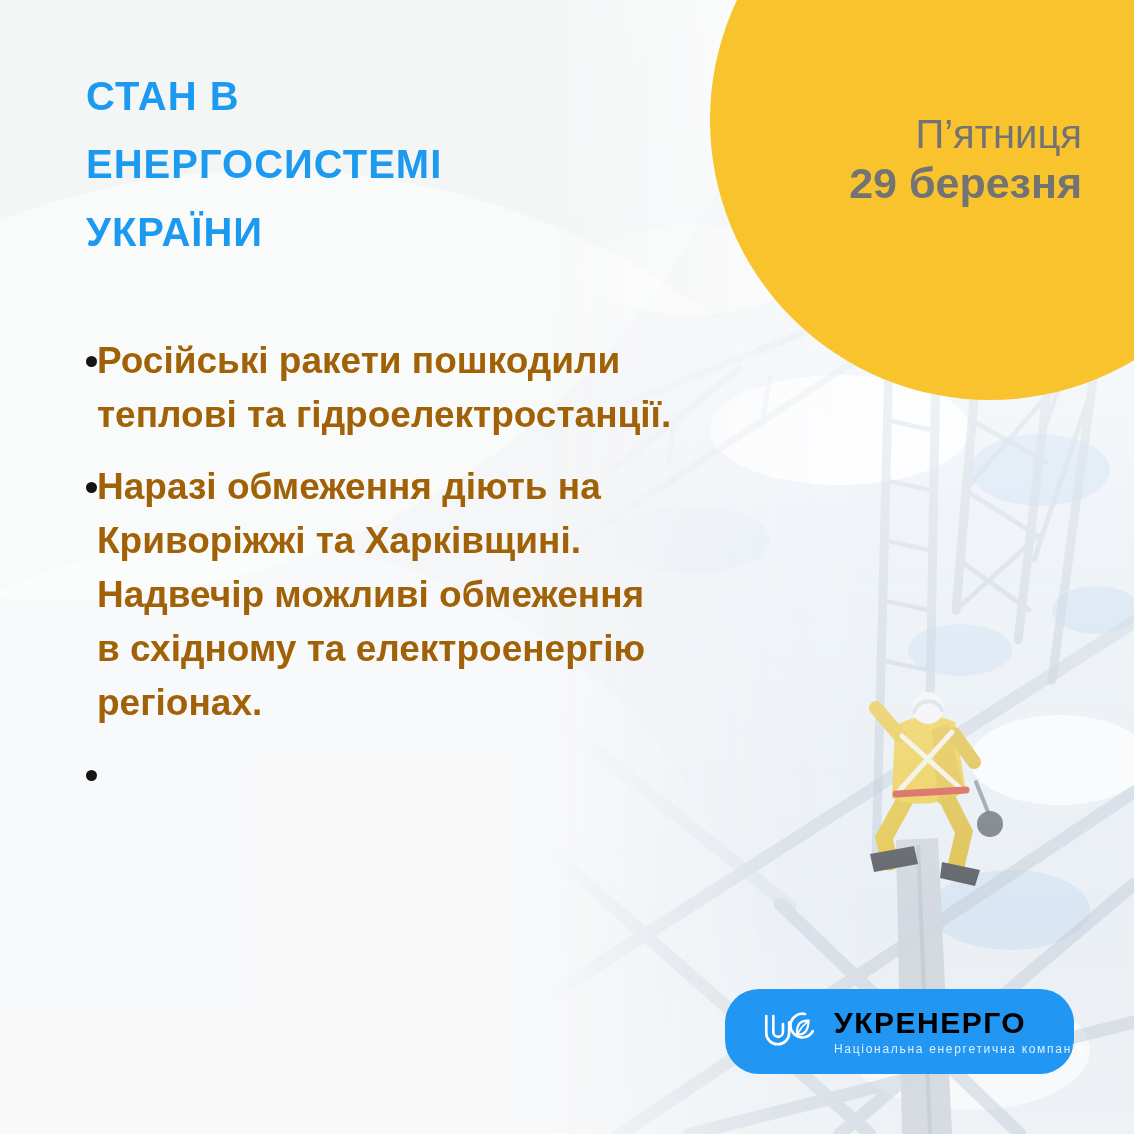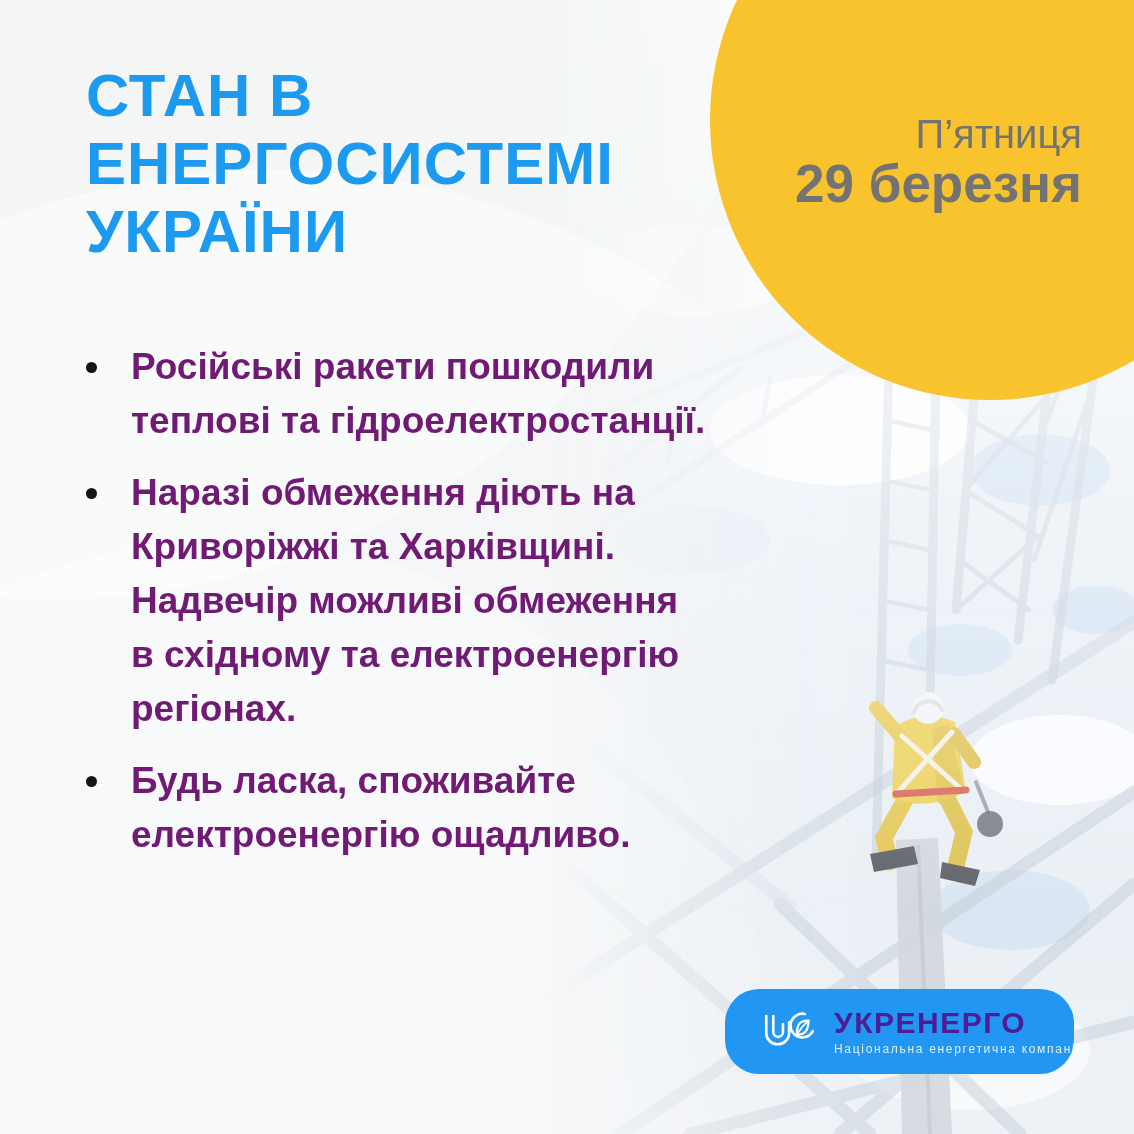--- a/index.html
+++ b/index.html
@@ -23,47 +23,47 @@
 
   .yellow-circle{
     position:absolute;left:710px;top:-160px;width:560px;height:560px;
     border-radius:50%;background:#f9c32e;z-index:3;
   }
   .date-block{
     position:absolute;right:52px;top:110px;z-index:4;text-align:right;
     color:#737373;font-size:40px;line-height:49px;
   }
   .date-weekday{font-weight:400;}
-  .date-day{font-weight:700;font-size:53px;}
+  .date-day{font-weight:700;font-size:43px;}
 
   .title{
     position:absolute;left:86px;top:62px;margin:0;z-index:5;
-    color:#1b9af0;font-size:60px;font-weight:700;line-height:68px;
+    color:#1b9af0;font-size:40px;font-weight:700;line-height:68px;
     letter-spacing:1px;white-space:pre-line;
   }
 
   .bullets{
     position:absolute;left:86px;top:326px;width:684px;z-index:5;
     list-style:none;margin:0;padding:0;
   }
   .bullets li{
-    display:flex;gap:34px;margin:14px 0 18px 0;
-    color:#701a75;font-size:37px;font-weight:700;line-height:54px;
+    display:flex;margin:8px 0 18px 0;
+    color:#a16207;font-size:37px;font-weight:700;line-height:54px;
   }
   .bullet-dot{flex:0 0 auto;width:11px;height:11px;border-radius:50%;background:#151515;margin-top:22px;}
   .bullet-text{white-space:pre-line;}
 
   .logo-badge{
     position:absolute;left:725px;top:989px;width:349px;height:85px;z-index:6;
     background:#2196f3;border-radius:34px;display:flex;align-items:center;
     padding-left:36px;box-sizing:border-box;
   }
   .logo-icon{width:58px;height:46px;flex:0 0 auto;}
   .logo-textcol{margin-left:15px;}
-  .logo-name{color:#4c1d95;font-size:30px;font-weight:700;letter-spacing:1.5px;line-height:30px;}
+  .logo-name{color:#000000;font-size:30px;font-weight:700;letter-spacing:1.5px;line-height:30px;}
   .logo-tagline{color:rgba(255,255,255,.85);font-size:12px;letter-spacing:1.7px;margin-top:4px;white-space:nowrap;}
 </style>
 </head>
 <body>
 
 <div class="canvas">
 
   <div class="bg-arc arc3"></div>
   <div class="bg-arc arc1"></div>
   <div class="bg-arc arc2"></div>
@@ -203,22 +203,20 @@
     <li>
       <span class="bullet-dot"></span>
       <span class="bullet-text">Наразі обмеження діють на
 Криворіжжі та Харківщині.
 Надвечір можливі обмеження
 в східному та електроенергію
 регіонах.</span>
     </li>
     <li>
       <span class="bullet-dot"></span>
-      <span class="bullet-text">Будь ласка, споживайте
-електроенергію ощадливо.</span>
     </li>
   </ul>
 
   <div class="logo-badge">
     <svg class="logo-icon" viewBox="0 0 66 50" xmlns="http://www.w3.org/2000/svg">
       <g stroke="#ffffff" fill="none" stroke-width="3" stroke-linecap="round">
         <path d="M6 7 v19 a13 13 0 0 0 26 0 v-12"></path>
         <path d="M14 7 v18 a5.5 5.5 0 0 0 11 0 v-9"></path>
         <path d="M59 24 a13.5 13.5 0 1 1 -9 -19.5"></path>
         <path d="M41 28 q13 1 13 -16 q-14 -1 -13 16 z" stroke-width="2.6"></path>

